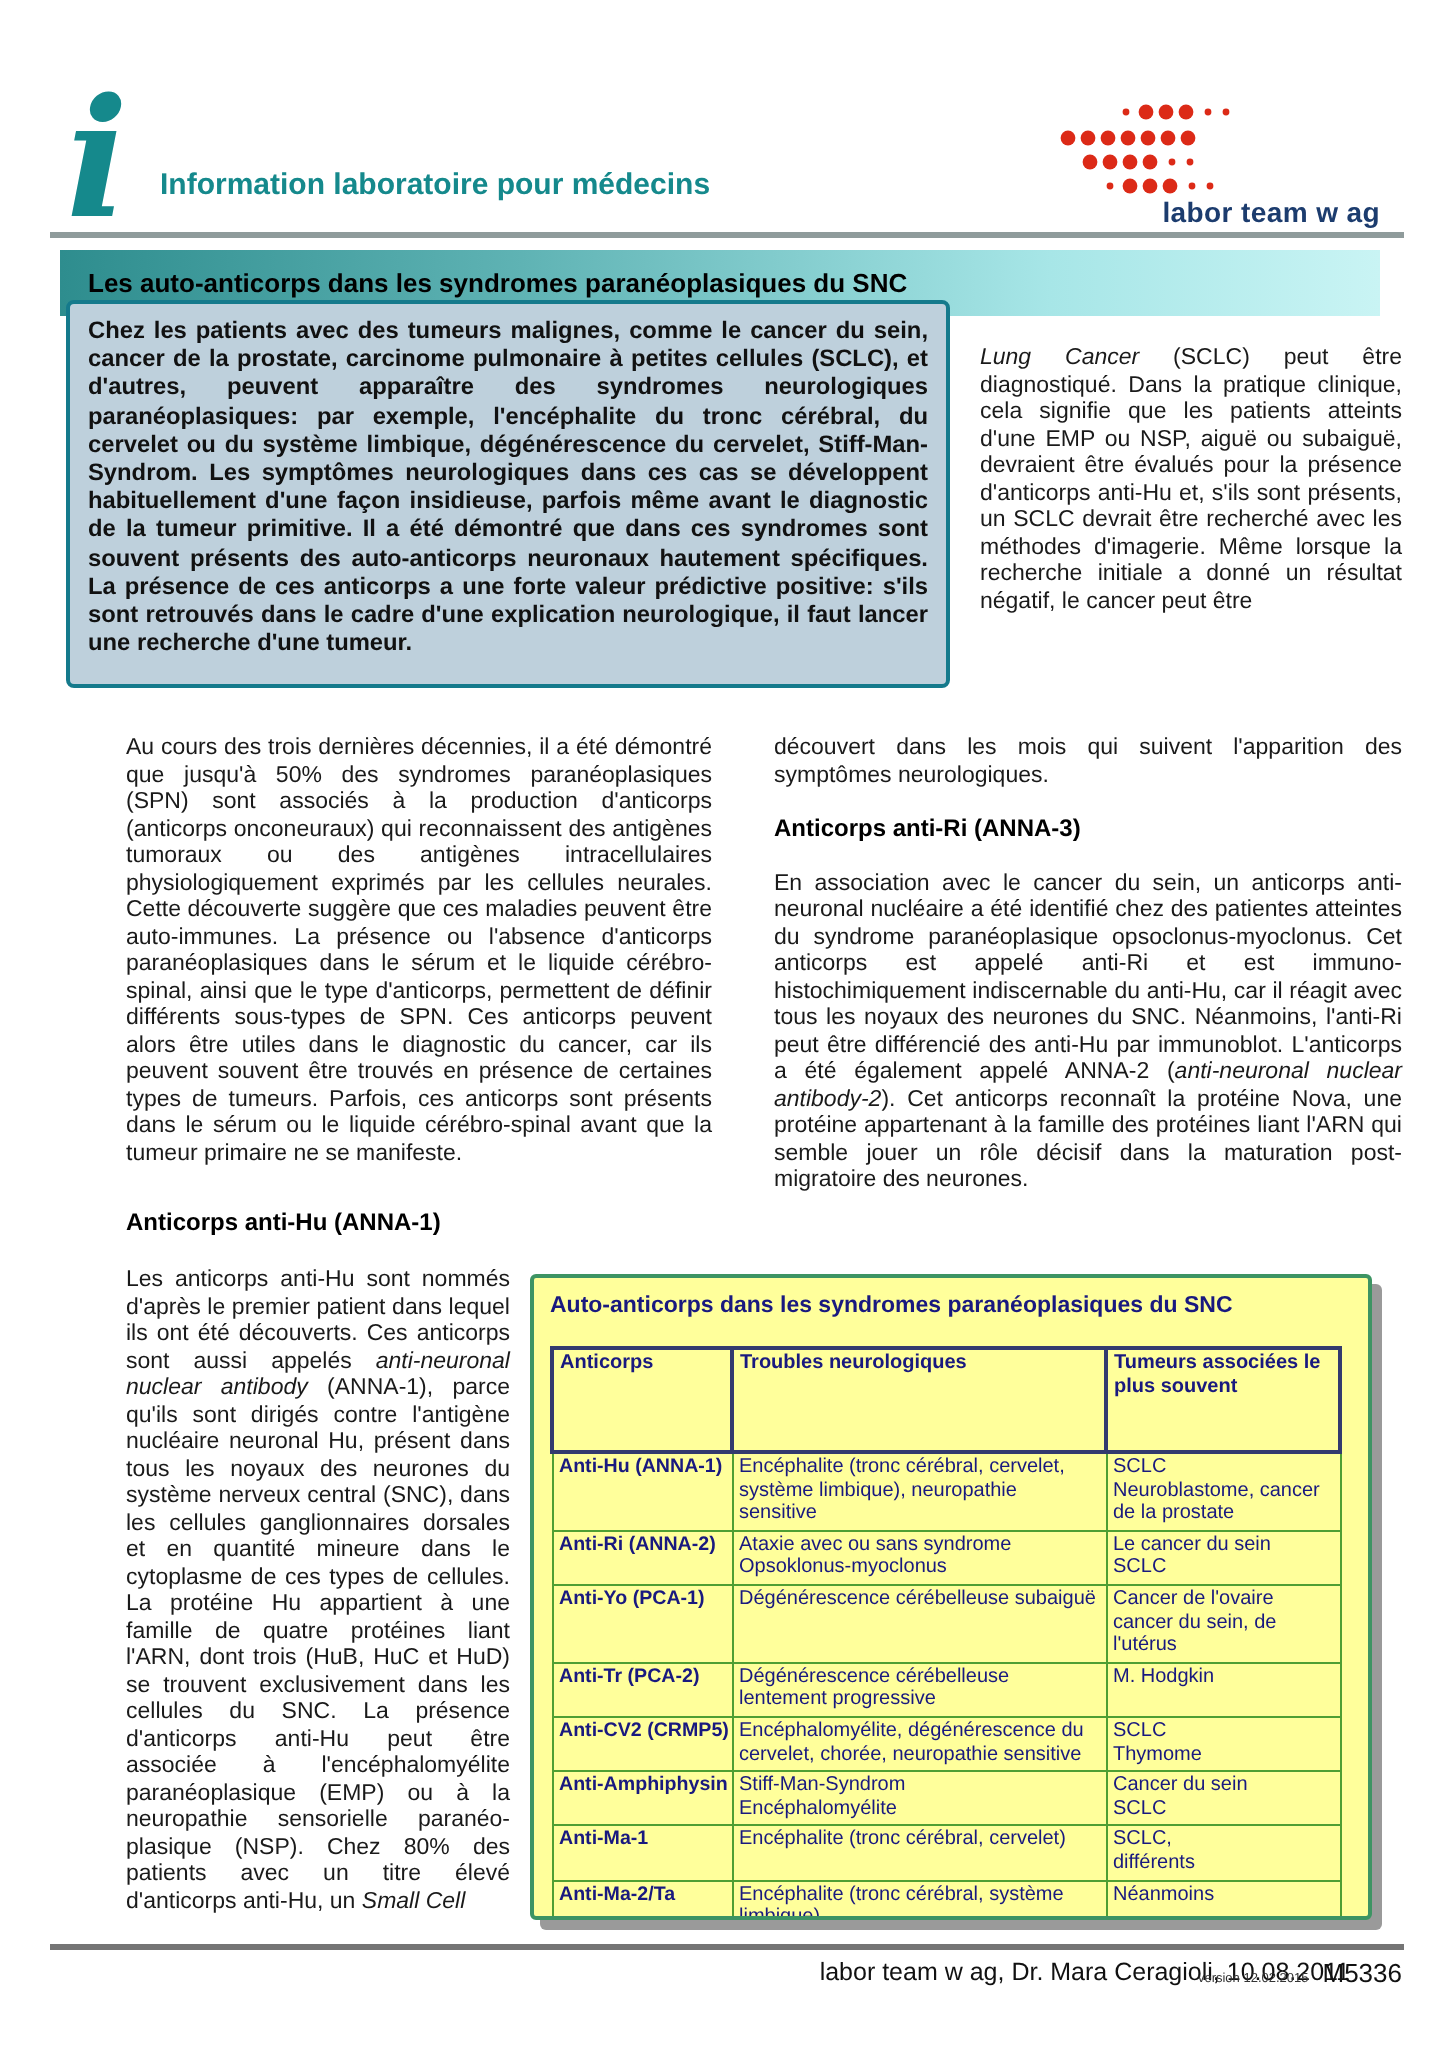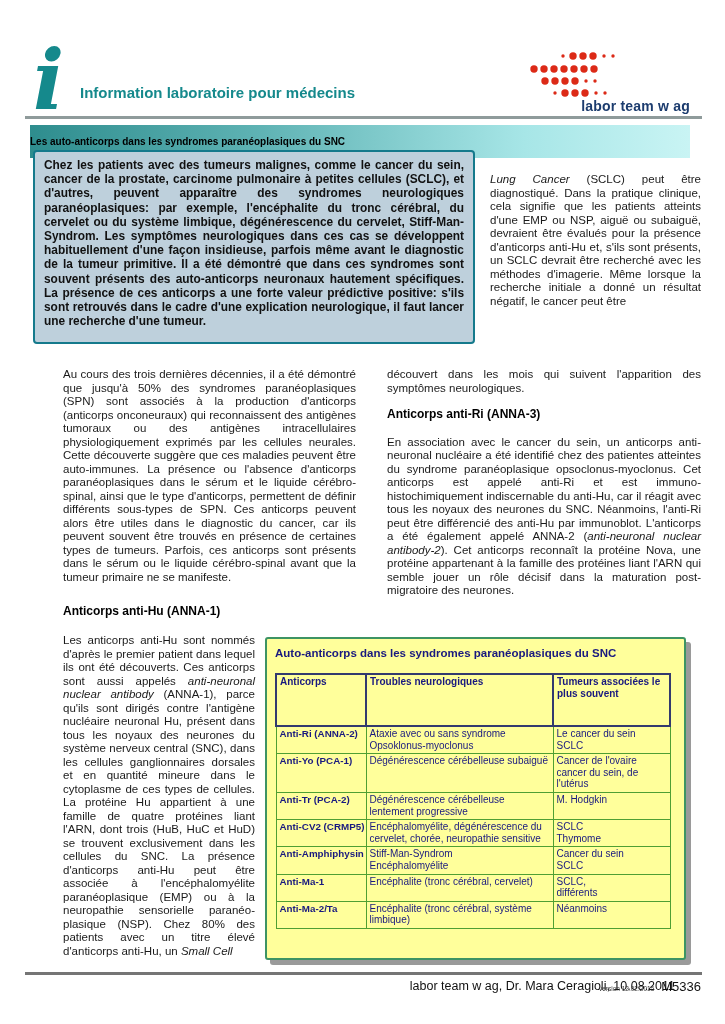--- a/index.html
+++ b/index.html
@@ -24,21 +24,21 @@
     position:absolute; left:555px; top:98px; width:135px; text-align:right;
     font-size:14px; font-weight:bold; color:#1c3c6e; letter-spacing:0.2px;
   }
   .header-rule { position:absolute; left:25px; top:116px; width:677px; height:3px; background:#8f9b9b; }
   
   .title-bar {
     position:absolute; left:30px; top:125px; width:660px; height:33px;
     background:linear-gradient(90deg,#2e8d8e 0%, #5fb3b4 35%, #a7e6e7 75%, #c9f4f4 100%);
     display:flex; align-items:center;
   }
-  .title-bar-text { font-size:10px; font-weight:bold; color:#000; }
+  .title-bar-text { font-size:13px; font-weight:bold; color:#000; padding-left:14px; }
   
   .intro-box {
     position:absolute; left:33px; top:150px; width:442px; height:194px;
     background:#bed0dc; border:2px solid #157a8c; border-radius:4px;
     padding:6px 9px;
   }
   .intro-box p { font-size:11.9px; line-height:14.2px; font-weight:bold; color:#111; text-align:justify; }
   .col { position:absolute; color:#1a1a1a; font-size:11.5px; line-height:13.5px; text-align:justify; }
   .col p { margin:0; }
   .col-right-top { left:490px; top:173px; width:211px; }
@@ -154,20 +154,26 @@
         </colgroup>
       <thead>
           <tr>
             <th>Anticorps</th>
             <th>Troubles neurologiques</th>
             <th>Tumeurs associées le plus souvent</th>
           </tr>
         </thead>
       <tbody>
           <tr>
+            <td class="label">Anti-Hu (ANNA-1)</td>
+            <td>Encéphalite (tronc cérébral, cervelet, système limbique), neuropathie sensitive</td>
+            <td>SCLC
+Neuroblastome, cancer de la prostate</td>
+          </tr>
+          <tr>
             <td class="label">Anti-Ri (ANNA-2)</td>
             <td>Ataxie avec ou sans syndrome Opsoklonus-myoclonus</td>
             <td>Le cancer du sein
 SCLC</td>
           </tr>
           <tr>
             <td class="label">Anti-Yo (PCA-1)</td>
             <td>Dégénérescence cérébelleuse subaiguë</td>
             <td>Cancer de l'ovaire
 cancer du sein, de l'utérus</td>

